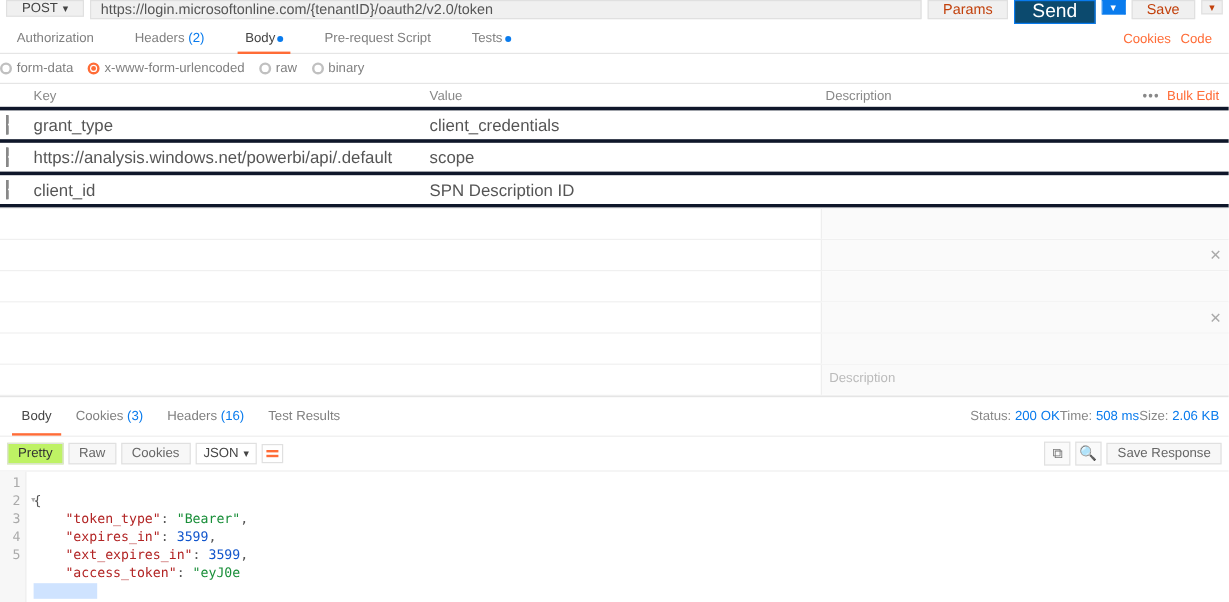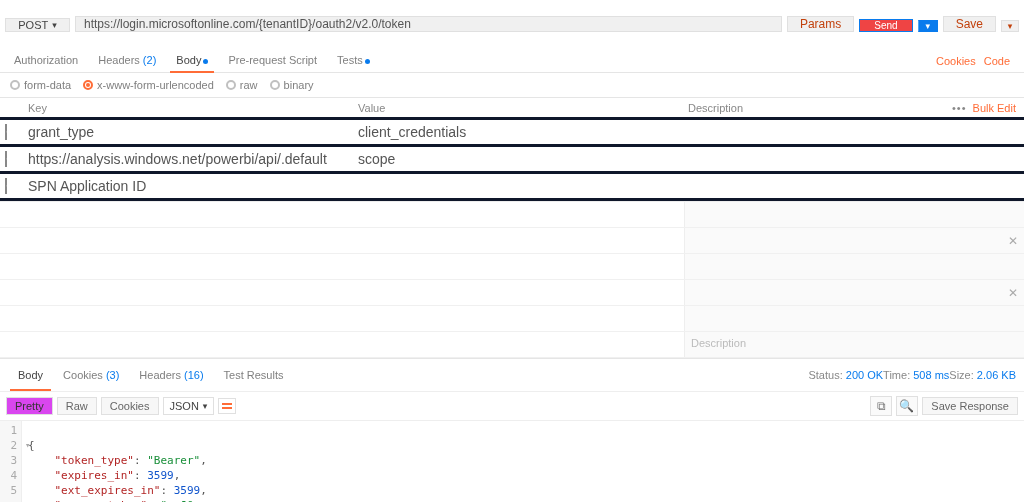--- a/index.html
+++ b/index.html
@@ -1,38 +1,38 @@
 <!DOCTYPE html>
 <html><head>
 <meta charset="utf-8">
 <style>
   * { box-sizing: border-box; margin: 0; padding: 0; }
   html, body { width: 1024px; height: 502px; font-family: -apple-system, "Segoe UI", Arial, sans-serif; font-size: 12px; color: #505050; background: #fff; overflow: hidden; }
 
   
-  .req-bar { display:flex; align-items:flex-end; gap:5px; padding:16px 5px; background:#fff; }
+  .req-bar { display:flex; align-items:flex-start; gap:5px; padding:0 5px; background:#fff; }
   .method-dd { width:65px; background:#f0f0f0; border:1px solid #e0e0e0; display:flex; align-items:center; justify-content:center; gap:4px; color:#444; cursor:pointer; font-size:11px;}
   .url-input { flex:1; background:#f0f0f0; border:1px solid #e0e0e0; padding:0 8px; display:flex; align-items:center; color:#555;}
   .btn-plain { background:#f0f0f0; border:1px solid #e0e0e0; padding:0 12px; display:flex; align-items:center; color:#c2410c; cursor:pointer;}
-  .btn-send  { background:#ef4444; color:#fff; border:1px solid #097bed; padding:0 14px; display:flex; align-items:center; cursor:pointer; font-size:10px;}
+  .btn-send  { background:#0c4a6e; color:#fff; border:1px solid #097bed; padding:0 14px; display:flex; align-items:center; cursor:pointer; font-size:16px;}
   .btn-send-dd { background:#097bed; color:#fff; border:1px solid #097bed; border-left:1px solid rgba(255,255,255,.3); width:20px; display:flex; align-items:center; justify-content:center; cursor:pointer;}
   .chev { font-size:9px; }
 
   
-  .req-tabs { display:flex; align-items:flex-end; padding:0 4px; border-bottom:1px solid #e5e5e5; position:relative; height:25px;}
+  .req-tabs { display:flex; align-items:flex-end; padding:0 4px; border-bottom:1px solid #e5e5e5; position:relative; height:25px;gap:14px;}
   .req-tab { padding:0 10px 6px; color:#808080; font-size:11px; cursor:pointer; position:relative;}
   .req-tab .count { color:#097bed; }
   .req-tab.active { color:#444; }
   .req-tab.active::after { content:""; position:absolute; left:4px; right:4px; bottom:-1px; height:2px; background:#ff6c37;}
   .dot { display:inline-block; width:5px; height:5px; border-radius:50%; background:#097bed; vertical-align:middle; margin-left:2px;}
   .tab-links { margin-left:auto; display:flex; gap:8px; padding-right:10px; padding-bottom:5px;}
   .tab-links a { color:#ff6c37; font-size:11px; cursor:pointer;}
 
   
-  .body-types { display:flex; gap:12px; padding:6px 10px; align-items:center;}
+  .body-types { display:flex; gap:12px; padding:6px 0; align-items:center;}
   .radio-row { display:flex; align-items:center; gap:4px; color:#808080; font-size:11px; cursor:pointer;}
   .radio { width:10px; height:10px; border-radius:50%; border:2px solid #c0c0c0; display:inline-block; position:relative;}
   .radio.on { border-color:#ff6c37; }
   .radio.on::after { content:""; width:4px; height:4px; border-radius:50%; background:#ff6c37; position:absolute; top:1px; left:1px;}
 
   
   .kv-wrap { border-top:1px solid #e5e5e5; }
   .kv-head, .kv-row { display:grid; grid-template-columns:24px 330px 330px 1fr; align-items:center; border-bottom:3px solid #0f172a; min-height:22px;}
   .kv-head { color:#888; font-size:11px; padding:3px 0;}
   .kv-head .actions { margin-left:auto; display:flex; align-items:center; gap:6px; padding-right:8px; }
@@ -54,21 +54,21 @@
   .resp-tab { padding:4px 10px; font-size:11px; color:#808080; cursor:pointer;}
   .resp-tab.active { color:#444; position:relative;}
   .resp-tab.active::after { content:""; position:absolute; left:2px; right:2px; bottom:-6px; height:2px; background:#ff6c37;}
   .resp-tab .count { color:#097bed;}
   .resp-meta { margin-left:auto; display:flex; font-size:11px; color:#888;}
   .resp-meta b { font-weight:normal; color:#097bed;}
 
   
   .resp-tools { display:flex; align-items:center; gap:4px; border-top:1px solid #eee; border-bottom:1px solid #eee; padding:4px 6px;}
   .mini-btn { border:1px solid #e0e0e0; background:#f7f7f7; padding:2px 8px; font-size:11px; color:#666; cursor:pointer;}
-  .mini-btn.active { background:#d946ef; color:#333;}
+  .mini-btn.active { background:#bef264; color:#333;}
   .sel { border:1px solid #e0e0e0; background:#fff; padding:2px 6px; font-size:11px; color:#444; display:flex; gap:4px; align-items:center; cursor:pointer;}
   .wrap-ico { width:18px; height:16px; border:1px solid #e0e0e0; display:flex; align-items:center; justify-content:center; cursor:pointer;}
   .wrap-ico span{ width:10px; height:6px; border-top:2px solid #ff6c37; border-bottom:2px solid #ff6c37;}
   .resp-tools .spacer { flex:1; }
   .icon-btn { width:22px; height:20px; border:1px solid #e0e0e0; background:#fafafa; display:flex; align-items:center; justify-content:center; cursor:pointer; color:#777;}
 
   
   .code-area { display:flex; font-family: Consolas, monospace; font-size:11px; }
   .gutter { width:22px; background:#f7f7f7; color:#aaa; text-align:right; padding:2px 4px 0 0; line-height:15px; border-right:1px solid #eee;}
   .code { padding:2px 6px; line-height:15px; white-space:pre; }
@@ -159,21 +159,22 @@
     <div class="kv-cell"></div>
   </div>
   <div class="kv-row">
     <div><span class="chk"></span></div>
     <div class="kv-cell">https://analysis.windows.net/powerbi/api/.default</div>
     <div class="kv-cell">scope</div>
     <div class="kv-cell"></div>
   </div>
   <div class="kv-row">
     <div><span class="chk"></span></div>
-    <div class="kv-cell">SPN Application ID</div>
+    <div class="kv-cell">client_id</div>
+    <div class="kv-cell">SPN Description ID</div>
     <div class="kv-cell"></div>
   </div>
 </div>
 
 <div class="blank-panel">
   <div class="blank-row">
       <div></div>
       <div class="right"></div>
     </div>
   <div class="blank-row">

